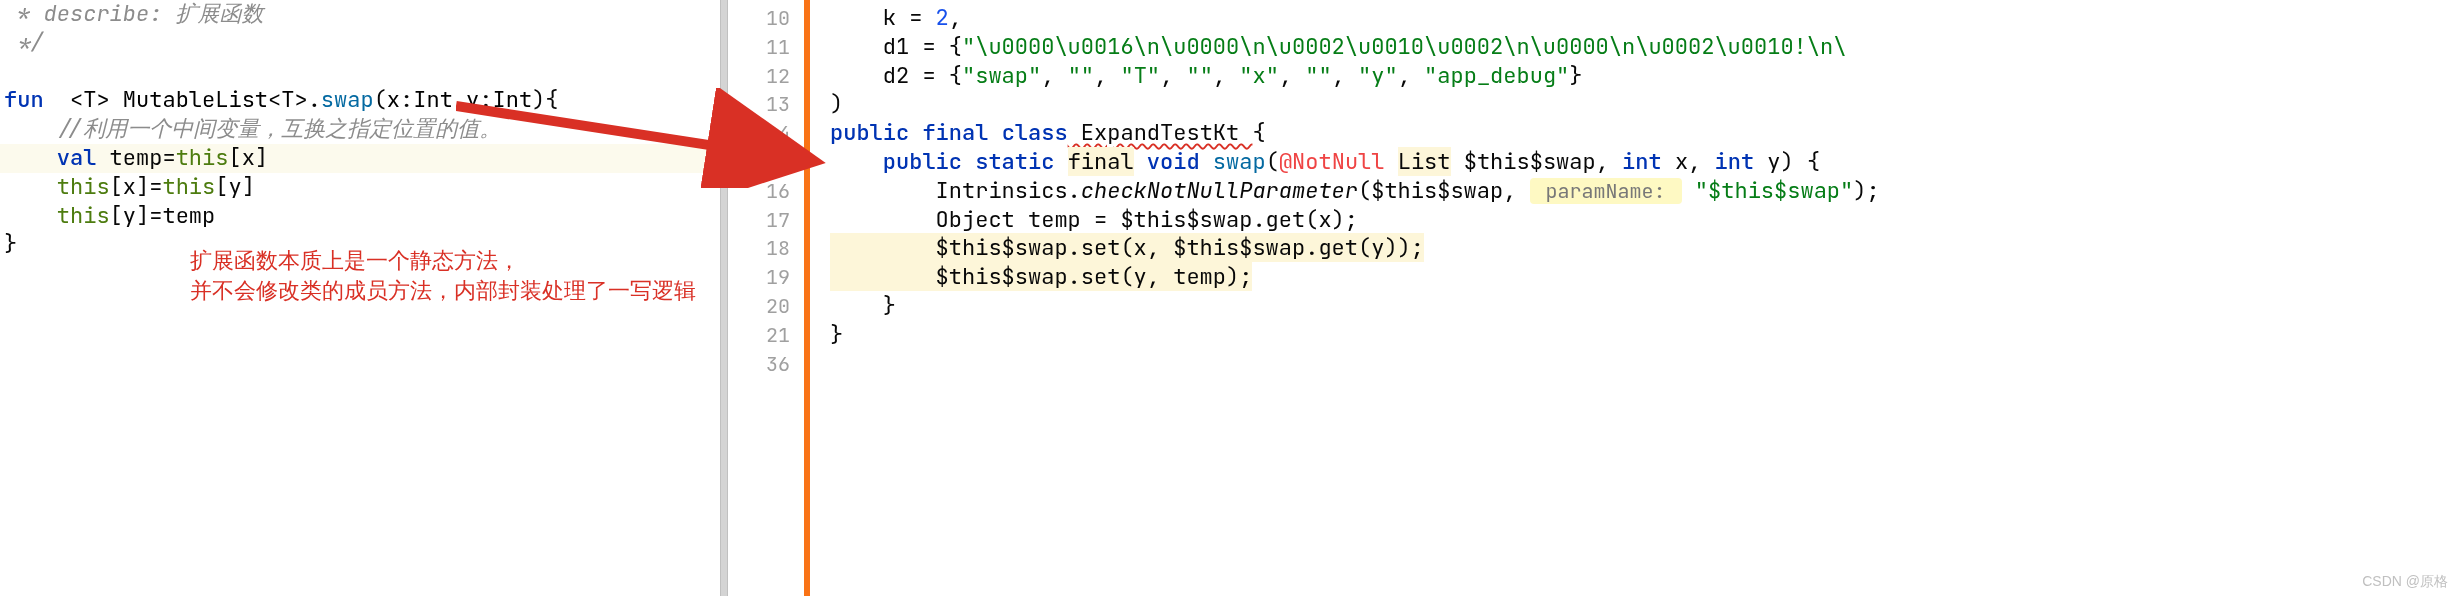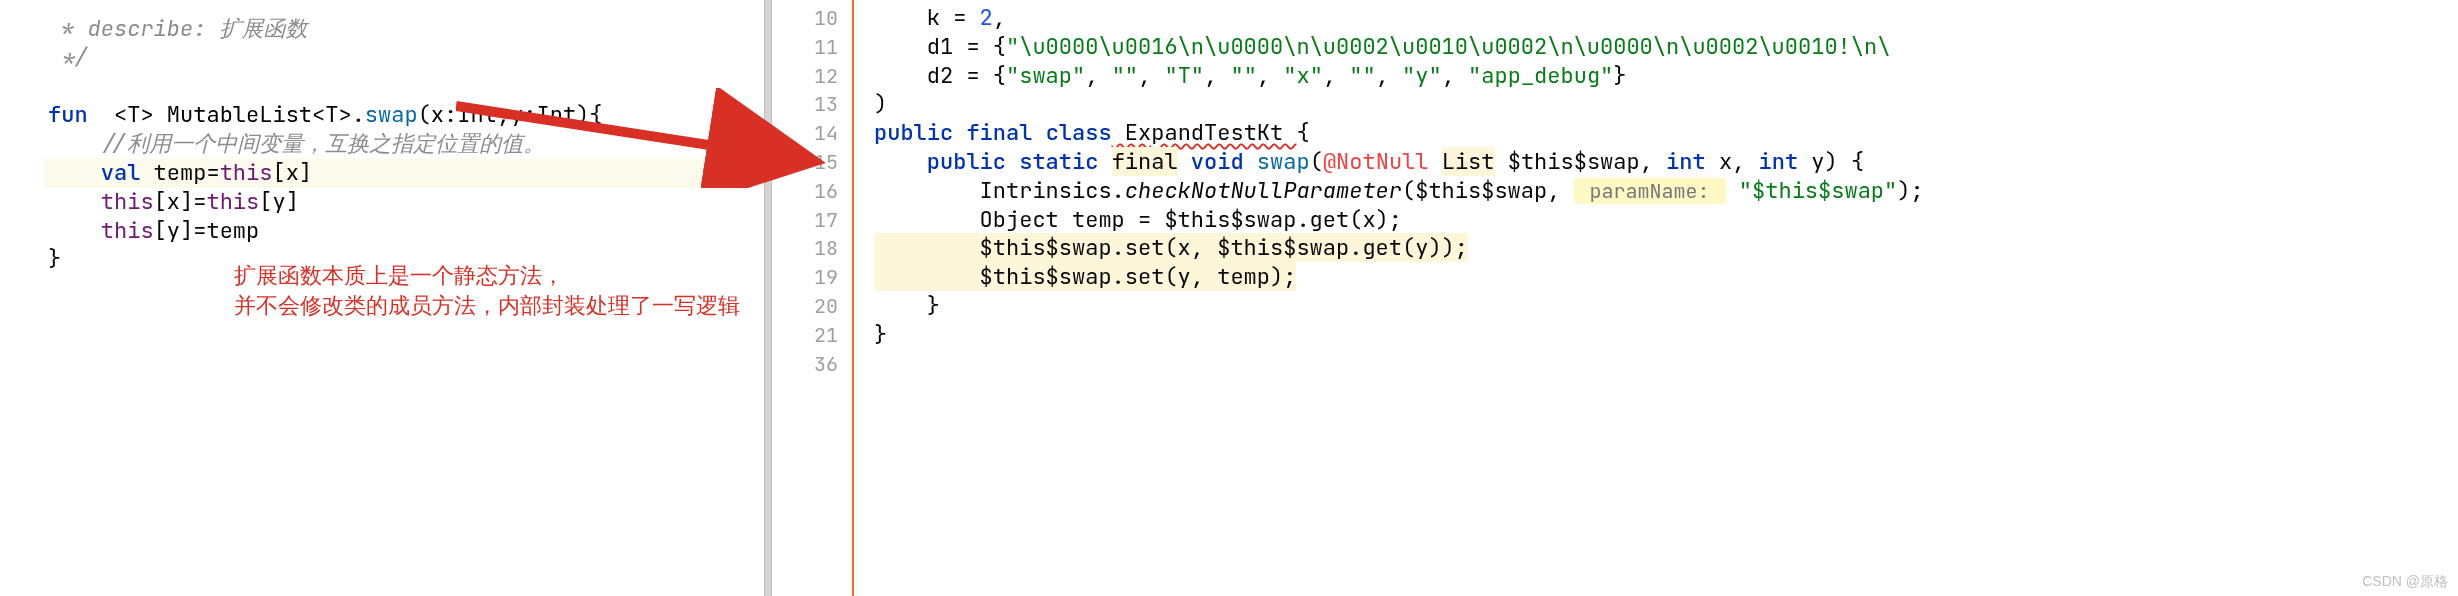--- a/index.html
+++ b/index.html
@@ -11,43 +11,42 @@
       color: #080808;
       display: flex;
       overflow: hidden;
       line-height: 1.3;
     }
     .pane-left {
       width: 720px;
       position: relative;
       display: flex;
       flex-direction: column;
-      padding-top: 15px;
-      margin-left: 44px;
+      padding-top: 0;
     }
     .splitter {
       width: 8px;
       background: #d4d4d4;
       border-left: 1px solid #c0c0c0;
       border-right: 1px solid #c0c0c0;
     }
     .pane-right {
       flex: 1;
       display: flex;
     }
     .gutter-left {
       width: 28px;
       background: #fff;
       border-right: 1px solid transparent;
       position: relative;
     }
     .gutter-right {
       width: 82px;
       background: #fff;
-      border-right: 2px solid #f97316;
+      border-right: 6px solid #f97316;
       text-align: right;
       color: #a0a0a0;
       padding-right: 14px;
       font-size: 20px;
       padding-top: 4px;
     }
     .gutter-right .ln { height: 28.8px; line-height: 28.8px; }
     .code-left {
       flex: 1;
       padding-left: 4px;
@@ -61,21 +60,21 @@
       position: relative;
       white-space: nowrap;
       overflow: hidden;
     }
     .line { height: 28.8px; line-height: 28.8px; white-space: pre; }
     .kw { color: #0033B3; font-weight: 500; }
     .type { color: #000000; }
     .fn-decl { color: #0369a1; }
     .param { color: #000000; }
     .comment { color: #8C8C8C; font-style: italic; }
-    .this { color: #701a75; }
+    .this { color: #4d7c0f; }
     .str { color: #067D17; }
     .anno { color: #ef4444; }
     .hint { color: #787878; background: #fef9c3; border-radius: 4px; padding: 0 4px; font-style: normal; font-size: 20px; margin-top: 36px;}
     .hl { background: #FDF6D9; }
     .hl-line { background: #FCFAED; }
     .left-hl-line {
       position: absolute;
       left: 0; right: 0;
       height: 28.8px;
       background: #FCFAED;

